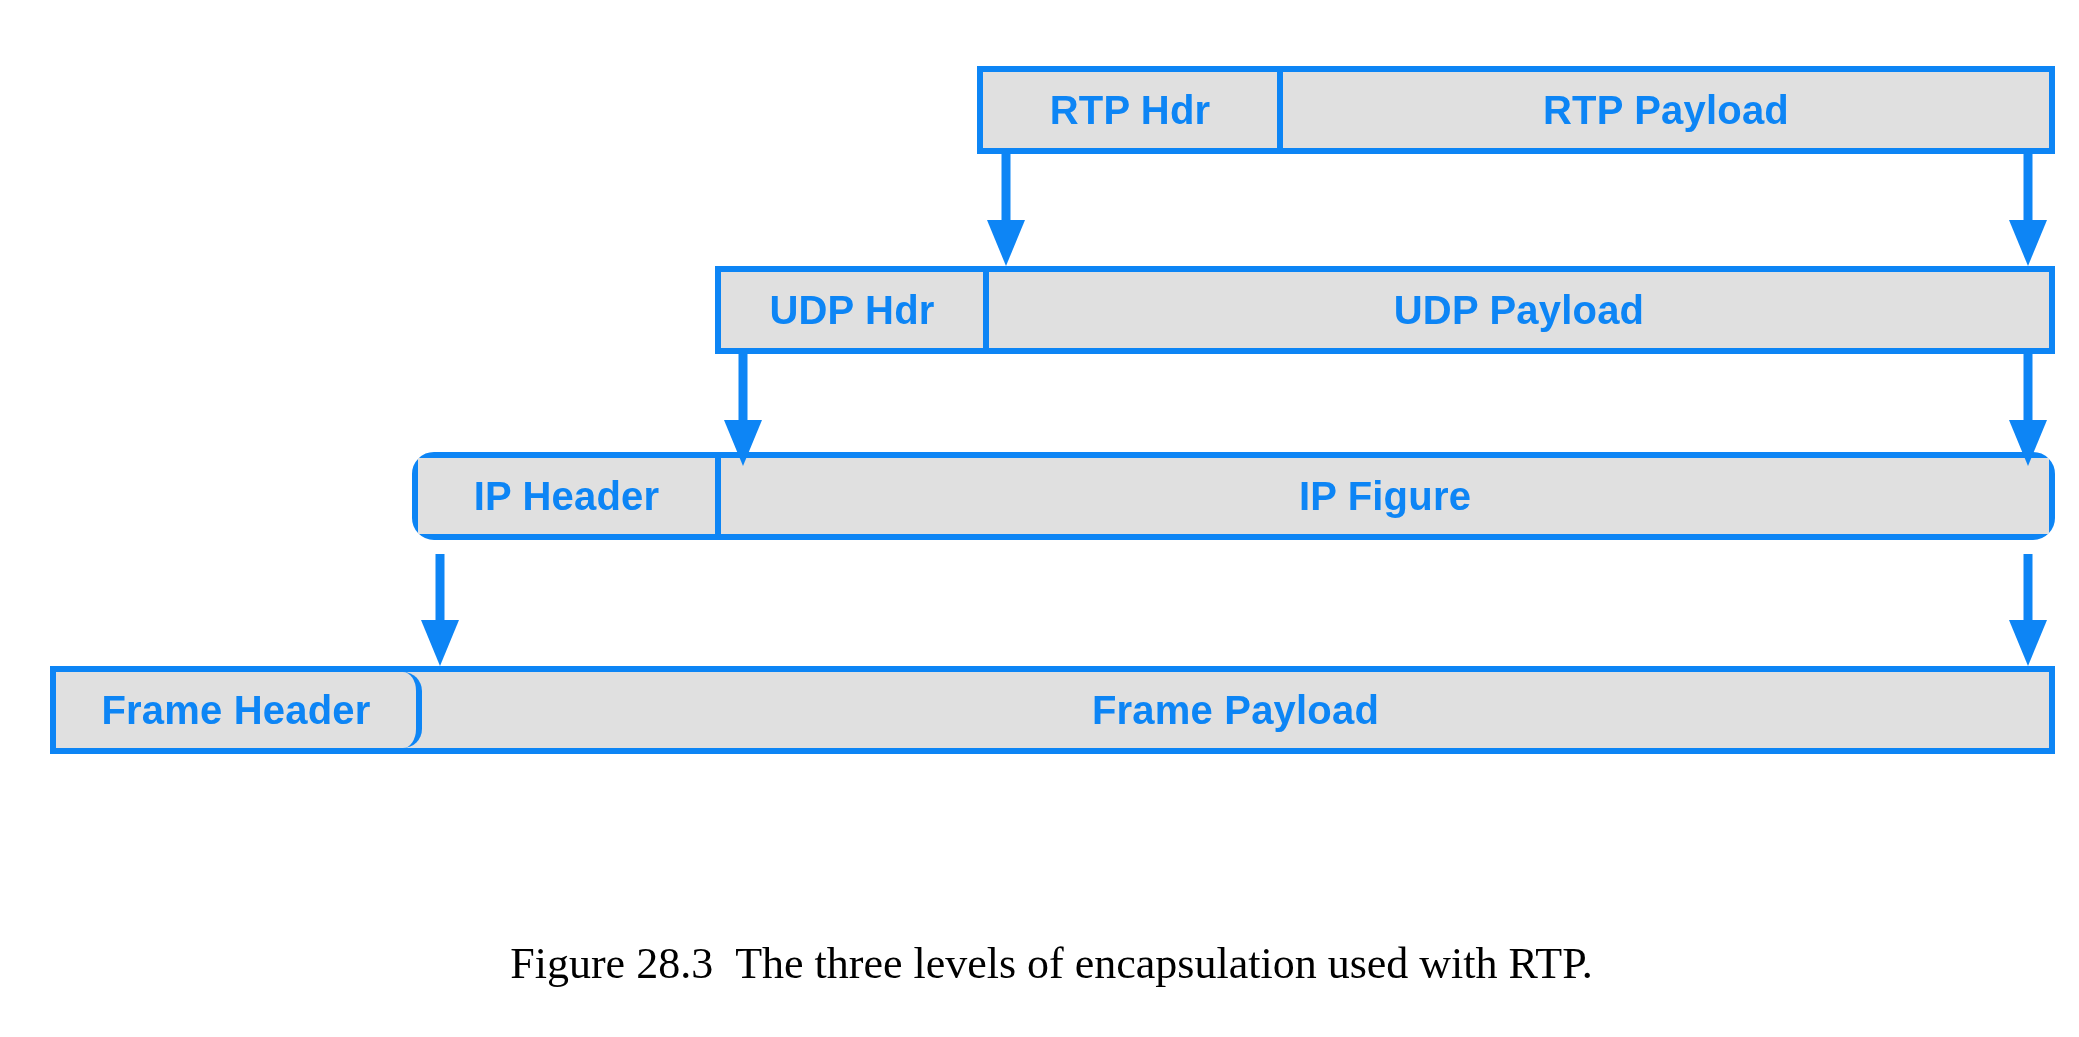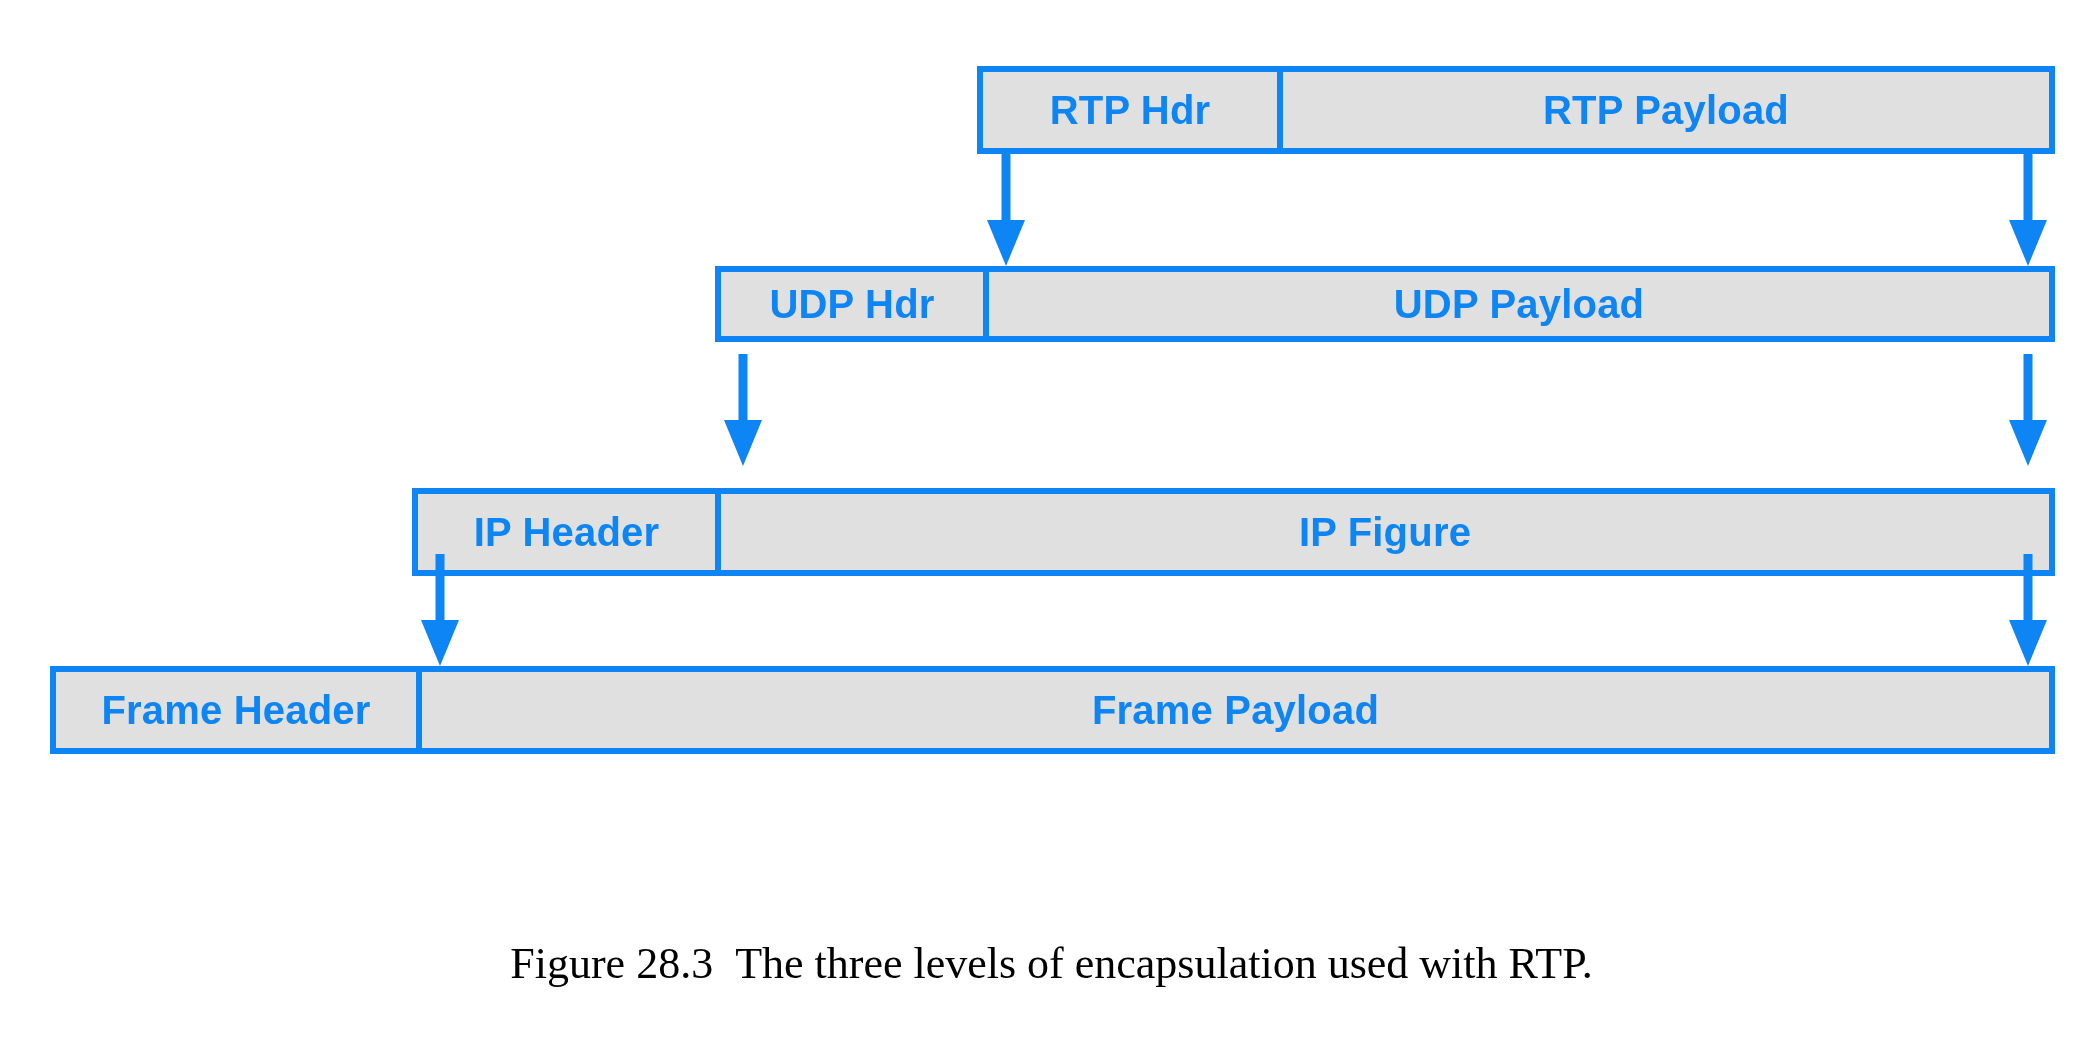--- a/index.html
+++ b/index.html
@@ -85,32 +85,32 @@
 </head>
 <body>
 
 <div id="figure-root" style="--stroke: #0d85f5; --fill: #e0e0e0; background: rgb(255, 255, 255);">
 
   <div class="enc-row" id="row-rtp" style="left: 965px; top: 66px; width: 1078px; height: 88px;">
     <div class="enc-cell header-cell" id="cell-rtp-hdr" style="flex: 0 0 300px; width: 300px;">RTP Hdr</div>
     <div class="enc-cell payload-cell" id="cell-rtp-payload">RTP Payload</div>
   </div>
 
-  <div class="enc-row" id="row-udp" style="left: 703px; top: 266px; width: 1340px; height: 76px;">
+  <div class="enc-row" id="row-udp" style="left: 703px; top: 266px; width: 1340px; height: 88px;">
     <div class="enc-cell header-cell" id="cell-udp-hdr" style="flex: 0 0 268px; width: 268px;">UDP Hdr</div>
     <div class="enc-cell payload-cell" id="cell-udp-payload">UDP Payload</div>
   </div>
 
-  <div class="enc-row" id="row-ip" style="left: 400px; top: 488px; width: 1643px; height: 88px;">
+  <div class="enc-row" id="row-ip" style="left: 400px; top: 452px; width: 1643px; height: 88px; border-radius: 22px;">
     <div class="enc-cell header-cell" id="cell-ip-hdr" style="flex: 0 0 303px; width: 303px;">IP Header</div>
     <div class="enc-cell payload-cell" id="cell-ip-payload">IP Figure</div>
   </div>
 
   <div class="enc-row" id="row-frame" style="left: 38px; top: 666px; width: 2005px; height: 88px;">
-    <div class="enc-cell header-cell" id="cell-frame-hdr" style="flex: 0 0 366px; width: 366px;">Frame Header</div>
+    <div class="enc-cell header-cell" id="cell-frame-hdr" style="flex: 0 0 366px; width: 366px; border-radius: 19px;">Frame Header</div>
     <div class="enc-cell payload-cell" id="cell-frame-payload">Frame Payload</div>
   </div>
 
   <div id="arrow-layer">
       <svg class="arrow" width="60" height="112" viewBox="0 0 60 112" style="left: 964px; top: 154px;">
         <line x1="30" y1="0" x2="30" y2="72"></line>
         <polygon points="11,66 49,66 30,112"></polygon>
       </svg>
       <svg class="arrow" width="60" height="112" viewBox="0 0 60 112" style="left: 1986px; top: 154px;">
         <line x1="30" y1="0" x2="30" y2="72"></line>

